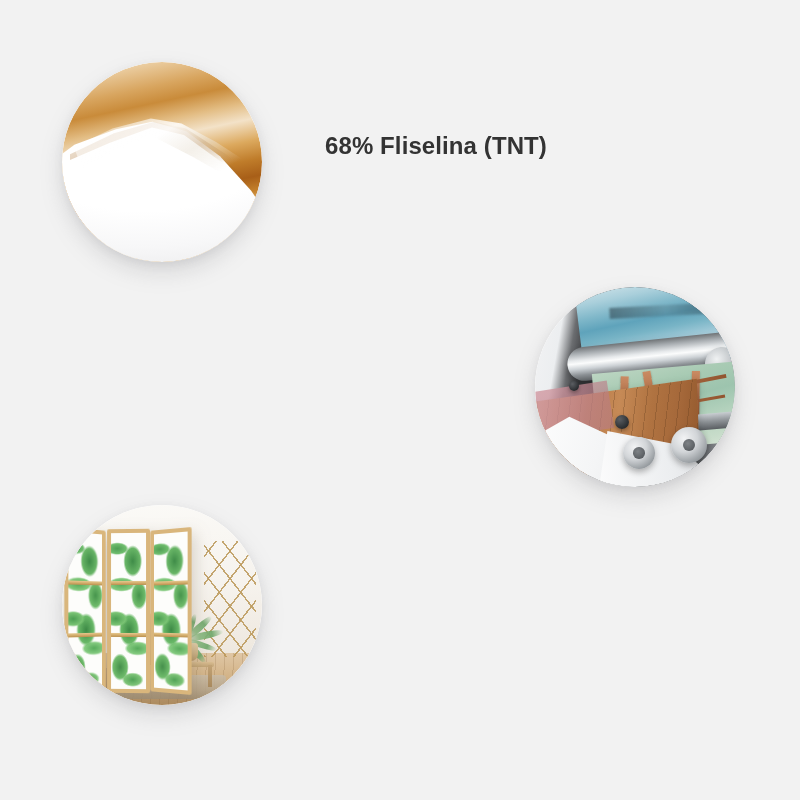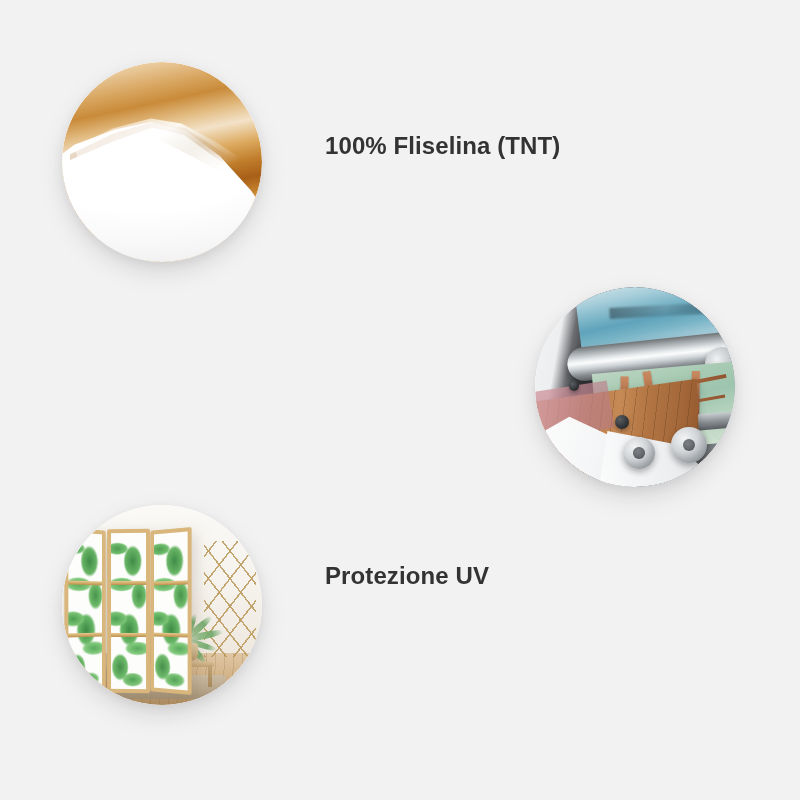--- a/index.html
+++ b/index.html
@@ -457,21 +457,21 @@
       <div class="circle-inner">
         <div class="bg-paper"></div>
         <div class="curl-shadow"></div>
         <div class="curl"></div>
         <div class="edge-line"></div>
         <div class="curl-ridge"></div>
       </div>
     </div>
 
     <div class="txt t1">
-      <h2>100% Fliselina (TNT)</h2>
+      <h2>68% Fliselina (TNT)</h2>
     </div>
   </div>
 
   <div class="feature">
 
     <div class="circle-wrap c2">
       <div class="circle-inner">
         <div class="machine-body"></div>
         <div class="print-sea"></div>
         <div class="roller"></div>
@@ -540,17 +540,16 @@
           <div class="panel p3">
             <div class="leaves"></div>
             <div class="slat" style="top:31%;"></div>
             <div class="slat" style="top:64%;"></div>
           </div>
         </div>
       </div>
     </div>
 
     <div class="txt t3">
-      <h2>Protezione UV</h2>
     </div>
   </div>
 
 </div>
 
 </body></html>

